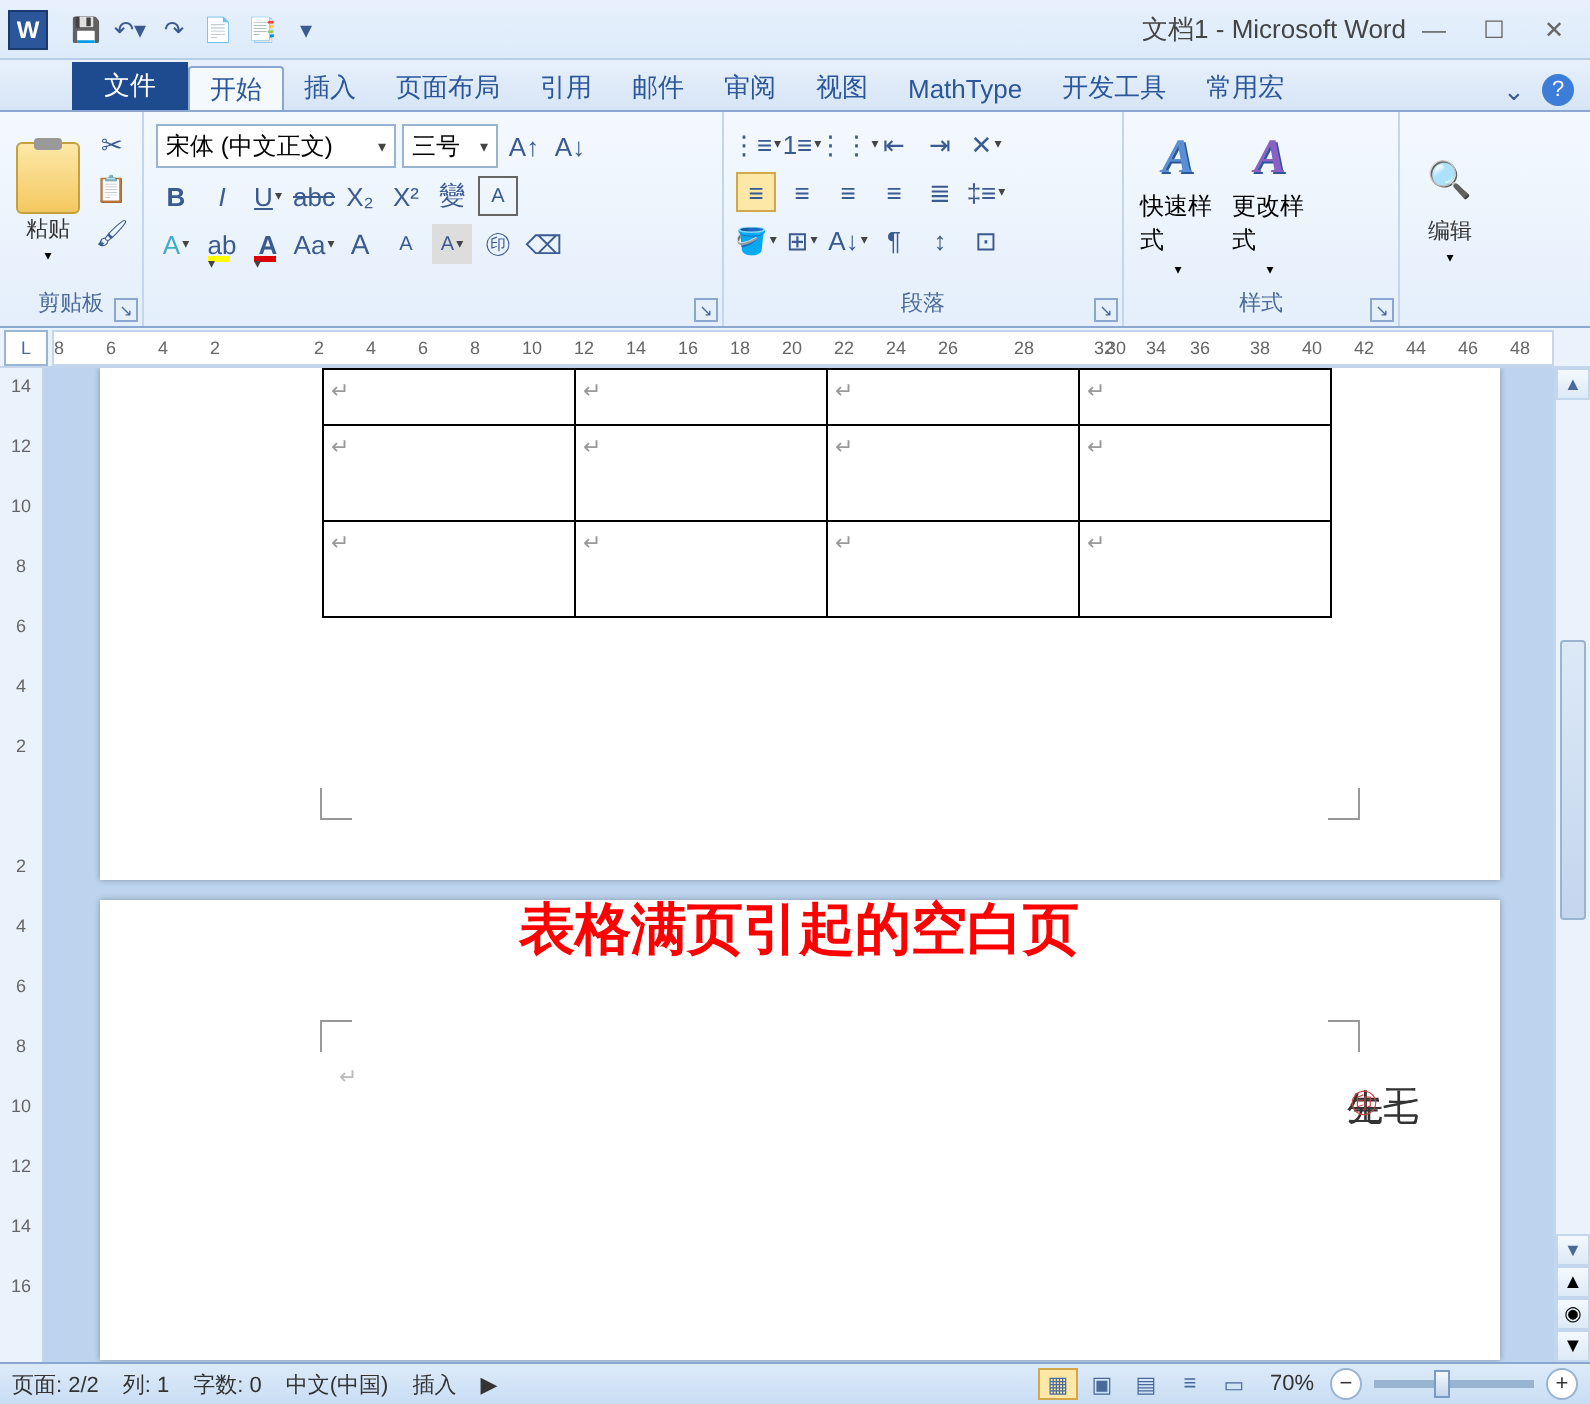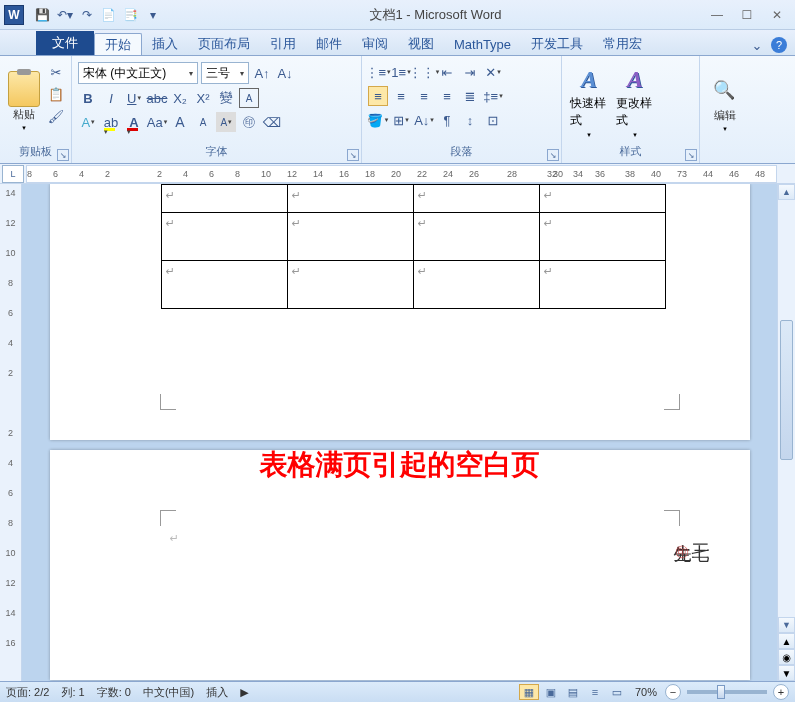--- a/index.html
+++ b/index.html
@@ -3,21 +3,21 @@
 <meta charset="utf-8">
 <style>
 * { box-sizing: border-box; margin: 0; padding: 0; font-family: "Microsoft YaHei", sans-serif; }
 body { width: 795px; height: 702px; background: #fff; font-size: 12px; overflow: hidden; position: relative; }
 
 
 .titlebar { height: 30px; background: linear-gradient(#e8f0fc, #dcebfa); display: flex; align-items: center; border-bottom: 1px solid #b8cce4; }
 .titlebar .w-icon { width: 20px; height: 20px; background: #2b579a; color: #fff; display: flex; align-items: center; justify-content: center; margin: 0 4px; font-weight: bold; border: 1px solid #1a3a6e; }
 .qat { display: flex; gap: 4px; padding: 0 6px; }
 .qat-btn { width: 18px; height: 18px; display: flex; align-items: center; justify-content: center; cursor: pointer; color: #3b5a8f; }
-.title-text { flex: 1; text-align: center; color: #444; font-size: 13px; }
+.title-text { flex: 1; text-align: right; color: #444; font-size: 13px; }
 .win-controls { display: flex; gap: 2px; padding-right: 4px; }
 .win-btn { width: 28px; height: 20px; display: flex; align-items: center; justify-content: center; cursor: pointer; color: #666; }
 
 
 .ribbon-tabs { height: 26px; background: linear-gradient(#e8f0fc, #d6e5f5); display: flex; align-items: flex-end; border-bottom: 1px solid #8ba7cf; padding-left: 36px; }
 .file-tab { background: #1e4b8f; color: #fff; padding: 4px 16px; font-size: 13px; border-radius: 0; height: 24px; display: flex; align-items: center; cursor: pointer; }
 .tab { padding: 4px 10px; font-size: 13px; color: #2b579a; cursor: pointer; height: 22px; display: flex; align-items: center; }
 .tab.active { background: #f4f9fe; border: 1px solid #8ba7cf; border-bottom: none; border-radius: 2px 2px 0 0; }
 .tabs-right { margin-left: auto; display: flex; align-items: center; gap: 4px; padding-right: 8px; }
 .help-icon { width: 16px; height: 16px; background: #3b7dd8; color: #fff; border-radius: 50%; display: flex; align-items: center; justify-content: center; font-size: 11px; cursor: pointer; }
@@ -202,21 +202,20 @@
             <b>A</b>
           </div>
         <div class="small-btn split">Aa</div>
         <div class="small-btn" style="font-size:14px">A</div>
         <div class="small-btn" style="font-size:10px">A</div>
         <div class="small-btn split" style="background:#ddd;font-size:10px">A</div>
         <div class="small-btn">㊞</div>
         <div class="small-btn">⌫</div>
       </div>
     </div>
-    <div class="group-label">字体</div>
     <div class="group-launcher">↘</div>
   </div>
 
   <div class="group" style="width:200px">
     <div class="group-body vert" style="gap:4px">
       <div class="row">
         <div class="small-btn split">⋮≡</div>
         <div class="small-btn split">1≡</div>
         <div class="small-btn split">⋮⋮</div>
         <div class="small-btn">⇤</div>
@@ -294,21 +293,21 @@
       <span style="left: 390px;">22</span>
       <span style="left: 416px;">24</span>
       <span style="left: 442px;">26</span>
       <span style="left: 468px; margin-left: 12px;">28</span>
       <span style="left: 494px; margin-left: 32px;">30</span>
       <span style="left: 520px;">32</span>
       <span style="left: 546px;">34</span>
       <span style="left: 568px;">36</span>
       <span style="left: 598px;">38</span>
       <span style="left: 624px;">40</span>
-      <span style="left: 650px;">73</span>
+      <span style="left: 650px;">42</span>
       <span style="left: 676px;">44</span>
       <span style="left: 702px;">46</span>
       <span style="left: 728px;">48</span>
     </div>
 </div>
 
 <div class="doc-area">
   <div class="vruler" id="vruler">
       <span style="position: absolute; top: 4px;">14</span>
       <span style="position: absolute; top: 34px;">12</span>

